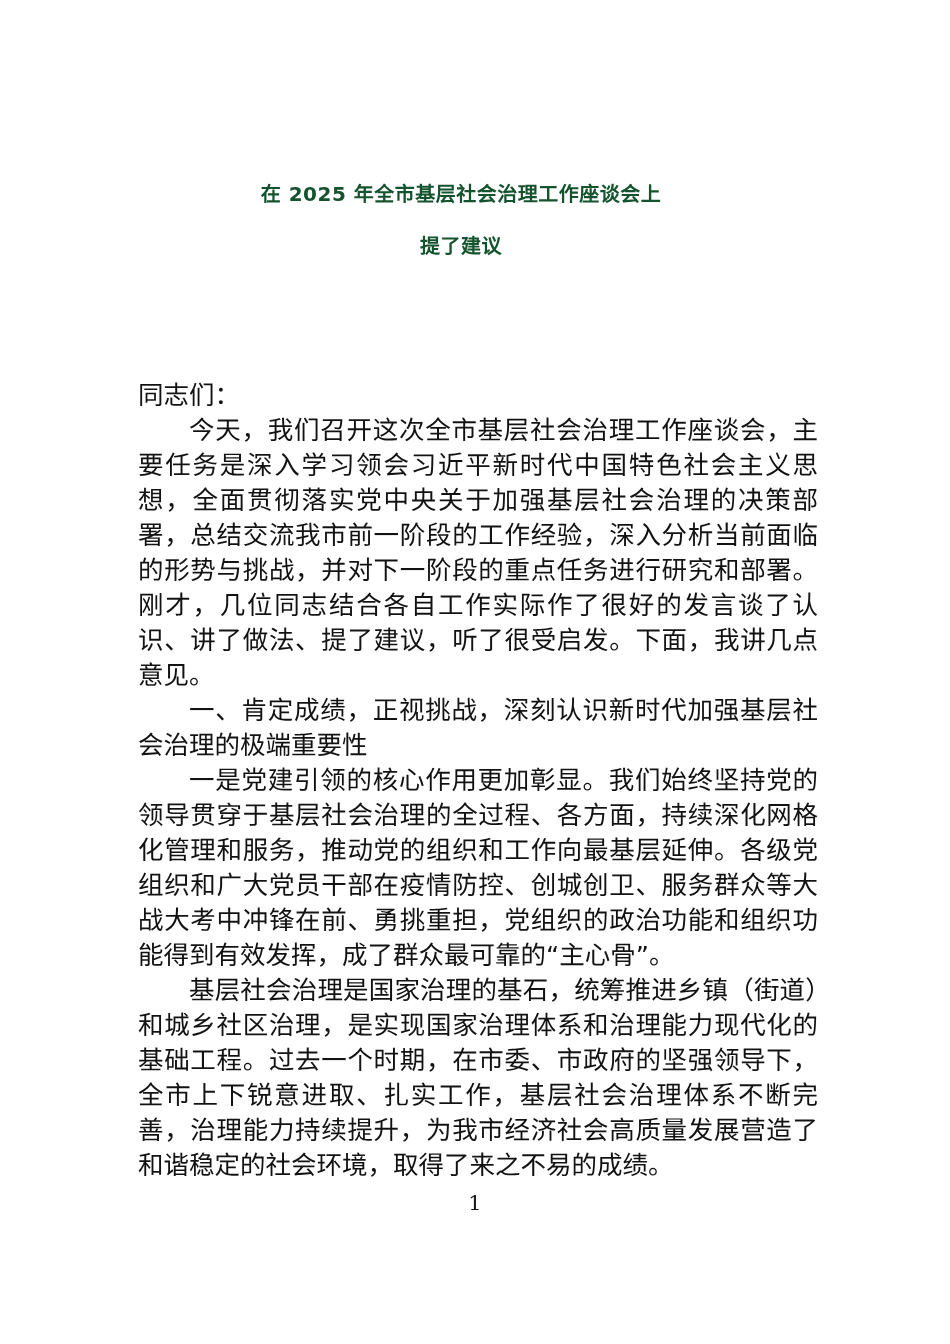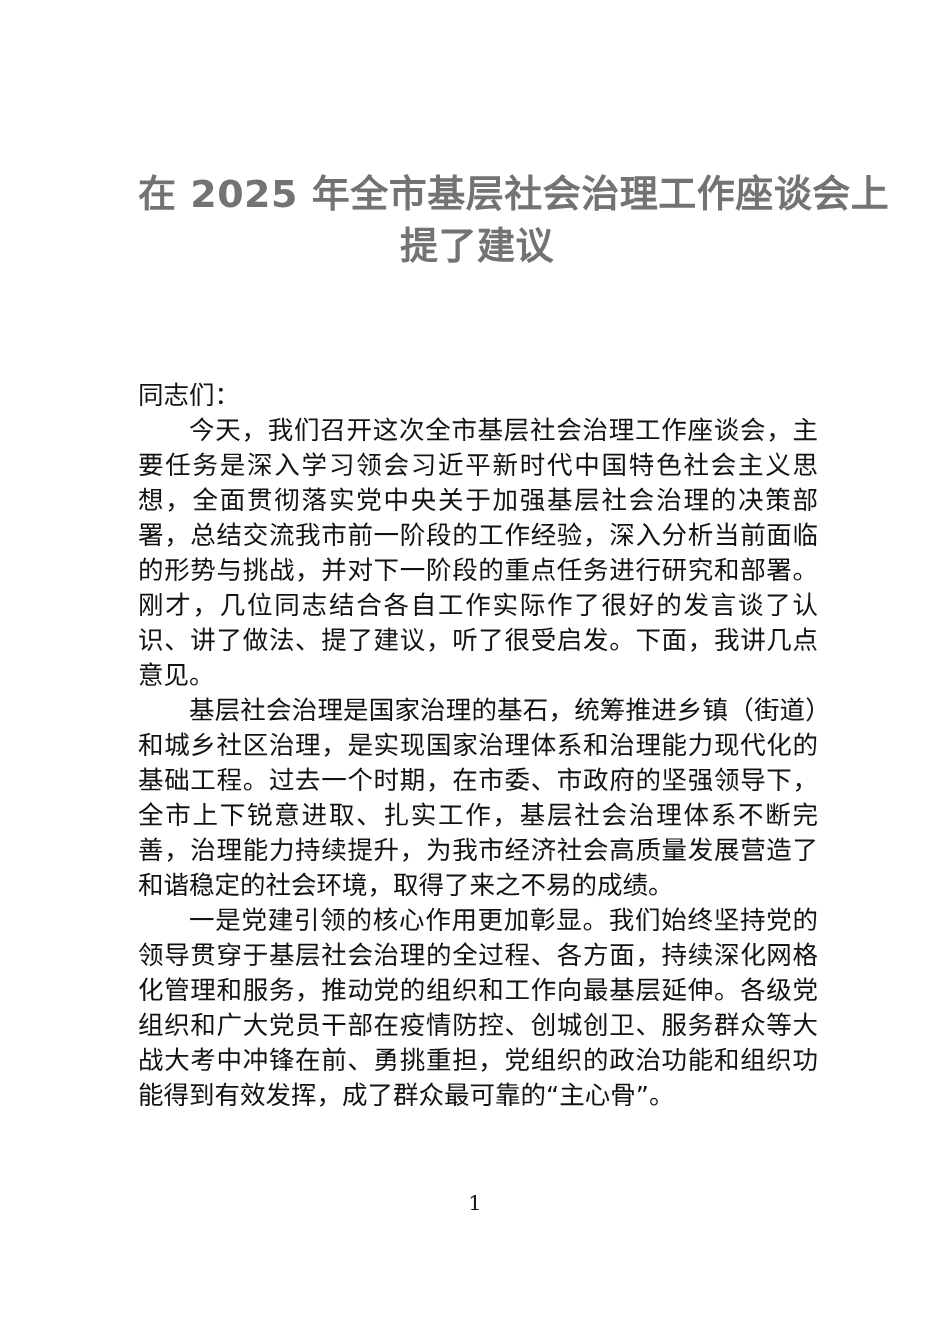--- a/index.html
+++ b/index.html
@@ -17,29 +17,29 @@
     margin: 0 auto;
     overflow: hidden;
     font-family: "DejaVu Sans", "Liberation Sans", sans-serif;
     color: #0d0d0d;
     -webkit-font-smoothing: antialiased;
   }
 
   
   .doc-title {
     position: absolute;
-    left: 138px;
+    left: 122px;
     top: 168px;
     width: 678px;
     text-align: center;
-    font-size: 38px;
+    font-size: 20px;
     line-height: 52px;
     font-weight: 600;
     letter-spacing: 0.5px;
-    color: #737373;
+    color: #14532d;
   }
 
   .doc-title .title-line {
     display: block;
     white-space: nowrap;
   }
 
   .doc-title .title-line.second {
     white-space: normal;
   }
@@ -98,21 +98,22 @@
   <div class="doc-title">
     <span class="title-line first">在 2025 年全市基层社会治理工作座谈会上</span>
     <span class="title-line second">提了建议</span>
   </div>
 
   <div class="body-block">
     <p class="para salutation">同志们：</p>
 
     <p class="para indent">今天，我们召开这次全市基层社会治理工作座谈会，主要任务是深入学习领会习近平新时代中国特色社会主义思想，全面贯彻落实党中央关于加强基层社会治理的决策部署，总结交流我市前一阶段的工作经验，深入分析当前面临的形势与挑战，并对下一阶段的重点任务进行研究和部署。刚才，几位同志结合各自工作实际作了很好的发言谈了认识、讲了做法、提了建议，听了很受启发。下面，我讲几点意见。</p>
 
+    <p class="para heading">一、肯定成绩，正视挑战，深刻认识新时代加强基层社会治理的极端重要性</p>
+
+    <p class="para indent">一是党建引领的核心作用更加彰显。我们始终坚持党的领导贯穿于基层社会治理的全过程、各方面，持续深化网格化管理和服务，推动党的组织和工作向最基层延伸。各级党组织和广大党员干部在疫情防控、创城创卫、服务群众等大战大考中冲锋在前、勇挑重担，党组织的政治功能和组织功能得到有效发挥，成了群众最可靠的“主心骨”。</p>
 
     <p class="para indent">基层社会治理是国家治理的基石，统筹推进乡镇（街道）和城乡社区治理，是实现国家治理体系和治理能力现代化的基础工程。过去一个时期，在市委、市政府的坚强领导下，全市上下锐意进取、扎实工作，基层社会治理体系不断完善，治理能力持续提升，为我市经济社会高质量发展营造了和谐稳定的社会环境，取得了来之不易的成绩。</p>
-
-    <p class="para indent">一是党建引领的核心作用更加彰显。我们始终坚持党的领导贯穿于基层社会治理的全过程、各方面，持续深化网格化管理和服务，推动党的组织和工作向最基层延伸。各级党组织和广大党员干部在疫情防控、创城创卫、服务群众等大战大考中冲锋在前、勇挑重担，党组织的政治功能和组织功能得到有效发挥，成了群众最可靠的“主心骨”。</p>
   </div>
 
   <div class="page-number">1</div>
 
 </div>
 
 </body></html>

